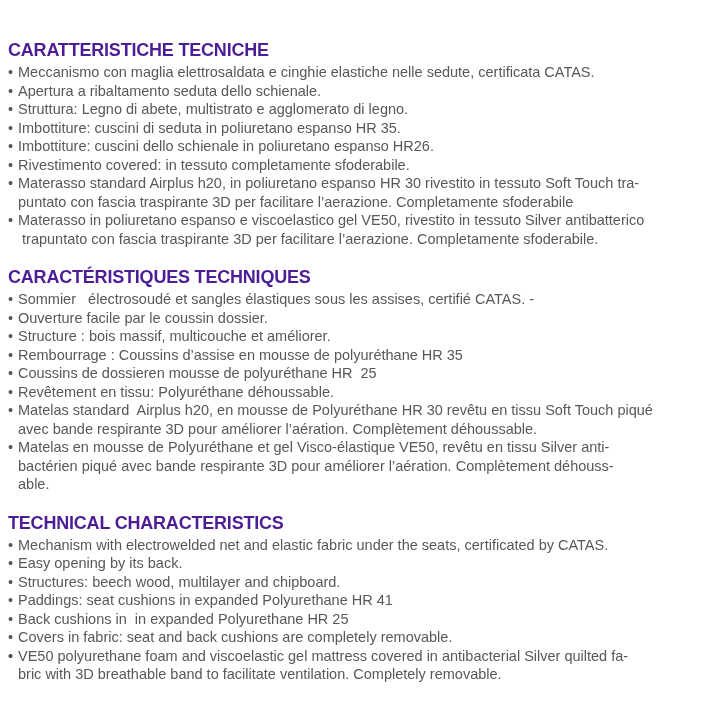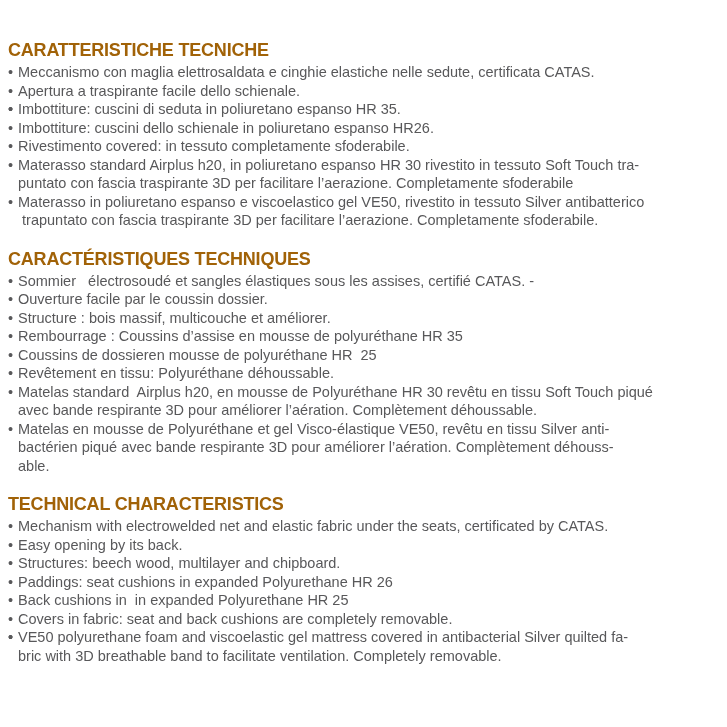--- a/index.html
+++ b/index.html
@@ -21,21 +21,21 @@
     background: #ffffff;
   }
   .section {
     margin: 0 0 19px 0;
   }
   .section-title {
     font-size: 18px;
     line-height: 21px;
     font-weight: 700;
     letter-spacing: -0.2px;
-    color: #a16207;
+    color: #4c1d95;
     margin: 0 0 2px 0;
   }
   ul.bullets {
     list-style: none;
     margin: 0;
     padding: 0;
   }
   ul.bullets li {
     position: relative;
     padding-left: 10px;
@@ -55,22 +55,22 @@
 </style>
 </head>
 <body>
 
 <div class="page">
 
   <div class="section">
     <h2 class="section-title">CARATTERISTICHE TECNICHE</h2>
     <ul class="bullets">
         <li><span class="dot">•</span><span class="txt">Meccanismo con maglia elettrosaldata e cinghie elastiche nelle sedute, certificata CATAS.</span></li>
-        <li><span class="dot">•</span><span class="txt">Apertura a traspirante facile dello schienale.</span></li>
-        <li><span class="dot">•</span></li>
+        <li><span class="dot">•</span><span class="txt">Apertura a ribaltamento seduta dello schienale.</span></li>
+        <li><span class="dot">•</span><span class="txt">Struttura: Legno di abete, multistrato e agglomerato di legno.</span></li>
         <li><span class="dot">•</span><span class="txt">Imbottiture: cuscini di seduta in poliuretano espanso HR 35.</span></li>
         <li><span class="dot">•</span><span class="txt">Imbottiture: cuscini dello schienale in poliuretano espanso HR26.</span></li>
         <li><span class="dot">•</span><span class="txt">Rivestimento covered: in tessuto completamente sfoderabile.</span></li>
         <li><span class="dot">•</span><span class="txt">Materasso standard Airplus h20, in poliuretano espanso HR 30 rivestito in tessuto Soft Touch tra-
 puntato con fascia traspirante 3D per facilitare l’aerazione. Completamente sfoderabile</span></li>
         <li><span class="dot">•</span><span class="txt">Materasso in poliuretano espanso e viscoelastico gel VE50, rivestito in tessuto Silver antibatterico
  trapuntato con fascia traspirante 3D per facilitare l’aerazione. Completamente sfoderabile.</span></li>
       </ul>
   </div>
 
@@ -90,21 +90,21 @@
 able.</span></li>
       </ul>
   </div>
 
   <div class="section">
     <h2 class="section-title">TECHNICAL CHARACTERISTICS</h2>
     <ul class="bullets">
         <li><span class="dot">•</span><span class="txt">Mechanism with electrowelded net and elastic fabric under the seats, certificated by CATAS.</span></li>
         <li><span class="dot">•</span><span class="txt">Easy opening by its back.</span></li>
         <li><span class="dot">•</span><span class="txt">Structures: beech wood, multilayer and chipboard.</span></li>
-        <li><span class="dot">•</span><span class="txt">Paddings: seat cushions in expanded Polyurethane HR 26</span></li>
+        <li><span class="dot">•</span><span class="txt">Paddings: seat cushions in expanded Polyurethane HR 41</span></li>
         <li><span class="dot">•</span><span class="txt">Back cushions in  in expanded Polyurethane HR 25</span></li>
         <li><span class="dot">•</span><span class="txt">Covers in fabric: seat and back cushions are completely removable.</span></li>
         <li><span class="dot">•</span></li>
         <li><span class="dot">•</span><span class="txt">VE50 polyurethane foam and viscoelastic gel mattress covered in antibacterial Silver quilted fa-
 bric with 3D breathable band to facilitate ventilation. Completely removable.</span></li>
       </ul>
   </div>
 
 </div>
 

